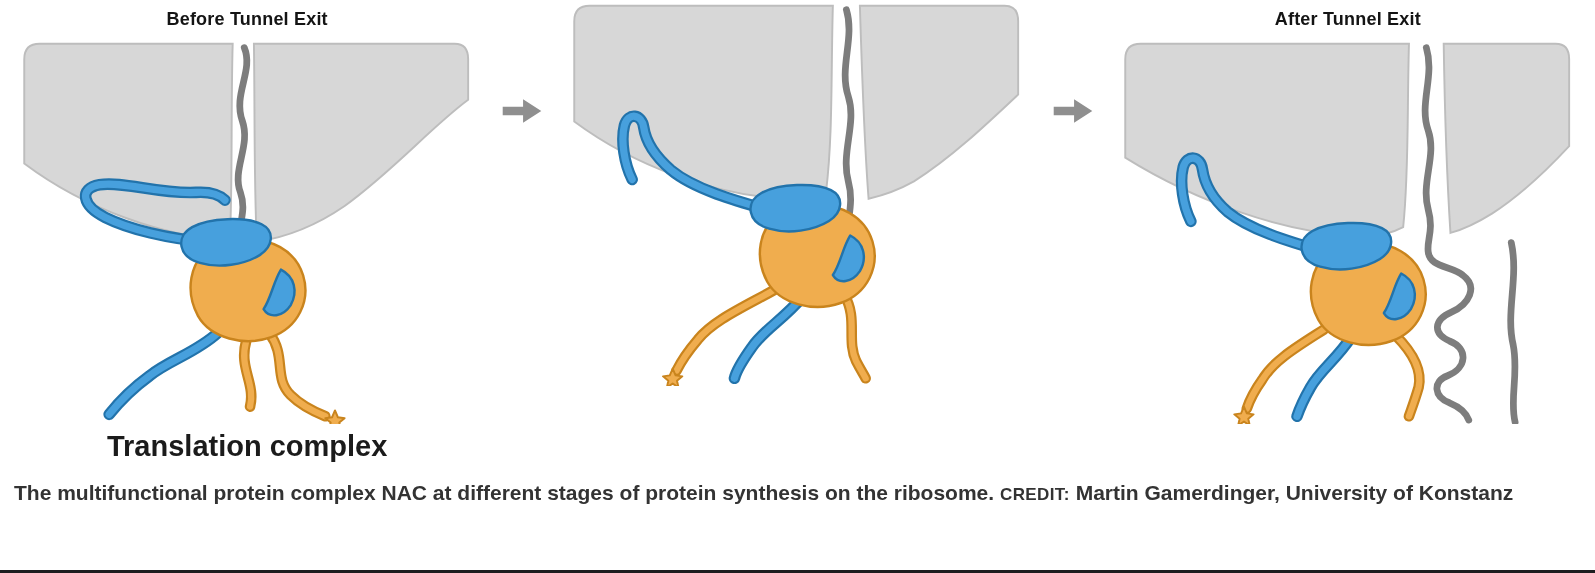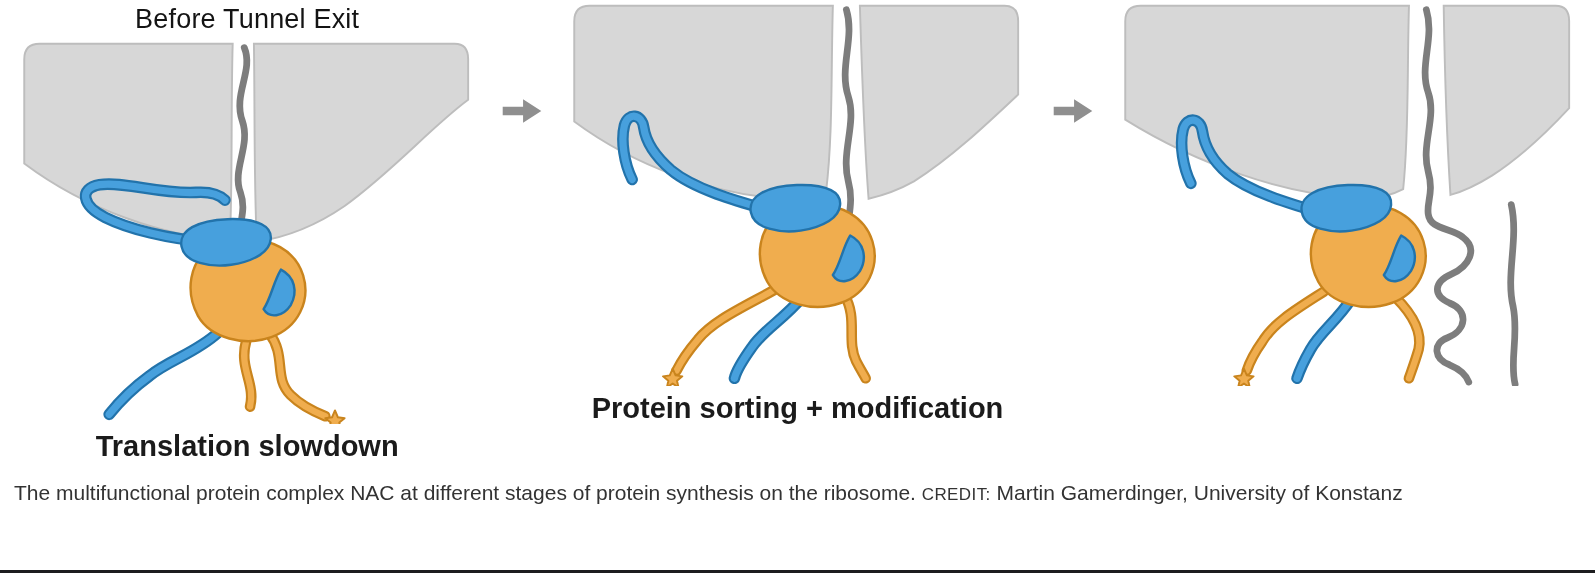--- a/index.html
+++ b/index.html
@@ -19,22 +19,22 @@
     flex:1 1 0;
     display:flex;
     flex-direction:column;
     min-width:0;
   }
   .panel-title {
     height:38px;
     display:flex;
     align-items:center;
     justify-content:center;
-    font-size:27px;
-    font-weight:400;
+    font-size:18px;
+    font-weight:700;
     color:var(--title,#141414);
     letter-spacing:0.2px;
   }
   .panel-art {
     display:block;
     width:100%;
     height:386px;
   }
   .panel-label {
     height:44px;
@@ -53,20 +53,21 @@
   }
   .arrow-col svg { width:44px; height:30px; display:block; }
   .arrow-shape { fill:var(--arrow,#8f8f8f); }
 
   .caption {
     padding:10px 14px 0 14px;
     font-size:21px;
     line-height:1.42;
     color:var(--caption,#333333);
     max-width:1560px;
+    font-weight:bold;
   }
   .credit-label {
     font-size:17px;
     letter-spacing:0.4px;
   }
   .bottom-divider {
     position:absolute;
     left:0; right:0; bottom:0;
     height:3px;
     background:#1d1d1f;
@@ -110,21 +111,21 @@
           <path class="tail-orange-case" d="M 234,314 C 226,342 244,358 238,382"></path>
           <path class="tail-orange" d="M 234,314 C 226,342 244,358 238,382"></path>
         </g>
         <g>
           <path class="blob-orange" d="M 196,218 C 176,232 170,262 184,288 C 197,311 232,320 260,310 C 288,300 301,272 293,246 C 285,220 258,206 232,210 C 218,212 206,210 196,218 Z"></path>
           <path class="blob-blue" d="M 178,196 C 160,206 164,227 186,233 C 206,239 232,235 248,225 C 262,216 264,200 250,193 C 234,185 196,186 178,196 Z"></path>
           <path class="blob-blue" d="M 270,240 C 284,247 288,263 280,277 C 272,289 258,291 252,281 C 260,269 262,253 270,240 Z"></path>
         </g>
         <path class="star" transform="translate(326,396)" d="M 0,-10 L 3,-3 L 10,-2 L 4.5,2.5 L 6,9.5 L 0,5.5 L -6,9.5 L -4.5,2.5 L -10,-2 L -3,-3 Z"></path>
       </svg>
-      <div class="panel-label">Translation slowdown</div>
+      <div class="panel-label">Translation complex</div>
     </div>
 
     <div class="arrow-col">
       <svg viewBox="0 0 40 28" aria-hidden="true">
         <path class="arrow-shape" d="M 2,10 L 21,10 L 21,3 L 38,14 L 21,25 L 21,18 L 2,18 Z"></path>
       </svg>
     </div>
 
     <div class="panel">
       <svg class="panel-art" viewBox="0 0 470 400" preserveAspectRatio="xMidYMid meet" aria-hidden="true">
@@ -145,30 +146,30 @@
           <path class="tail-orange-case" d="M 284,306 C 298,330 286,352 296,374 C 300,382 304,388 306,392"></path>
           <path class="tail-orange" d="M 284,306 C 298,330 286,352 296,374 C 300,382 304,388 306,392"></path>
         </g>
         <g>
           <path class="blob-orange" d="M 216,222 C 196,236 190,266 204,292 C 217,315 252,324 280,314 C 308,304 321,276 313,250 C 305,224 278,210 252,214 C 238,216 226,214 216,222 Z"></path>
           <path class="blob-blue" d="M 198,200 C 180,210 184,231 206,237 C 226,243 252,239 268,229 C 282,220 284,204 270,197 C 254,189 216,190 198,200 Z"></path>
           <path class="blob-blue" d="M 290,244 C 304,251 308,267 300,281 C 292,293 278,295 272,285 C 280,273 282,257 290,244 Z"></path>
         </g>
         <path class="star" transform="translate(106,392)" d="M 0,-10 L 3,-3 L 10,-2 L 4.5,2.5 L 6,9.5 L 0,5.5 L -6,9.5 L -4.5,2.5 L -10,-2 L -3,-3 Z"></path>
       </svg>
-      <div class="panel-label">Protein sorting + modification</div>
     </div>
 
     <div class="arrow-col">
       <svg viewBox="0 0 40 28" aria-hidden="true">
         <path class="arrow-shape" d="M 2,10 L 21,10 L 21,3 L 38,14 L 21,25 L 21,18 L 2,18 Z"></path>
       </svg>
     </div>
 
     <div class="panel">
+      <div class="panel-title">After Tunnel Exit</div>
       <svg class="panel-art" viewBox="0 0 470 400" preserveAspectRatio="xMidYMid meet" aria-hidden="true">
         <g>
           <path class="ribo" d="M 20,6 L 298,6 C 296,76 298,140 292,196 C 279,203 262,206 248,206 C 168,202 78,170 4,124 L 4,22 Q 4,6 20,6 Z"></path>
           <path class="ribo" d="M 334,6 L 450,6 Q 464,6 464,22 L 464,112 C 438,140 412,164 384,182 C 368,192 352,199 341,202 C 337,140 335,72 334,6 Z"></path>
         </g>
         <g>
           <path class="chain" d="M 316,10 C 325,40 308,68 318,96 C 327,122 310,150 318,178 C 324,200 316,210 318,222 C 320,238 342,236 354,246 C 370,258 360,276 342,284 C 324,292 322,306 340,314 C 360,322 358,342 338,350 C 322,356 324,372 340,378 C 352,383 358,390 360,396"></path>
           <path class="chain" d="M 404,212 C 412,248 398,284 406,318 C 412,348 402,374 408,398"></path>
         </g>
         <g>

